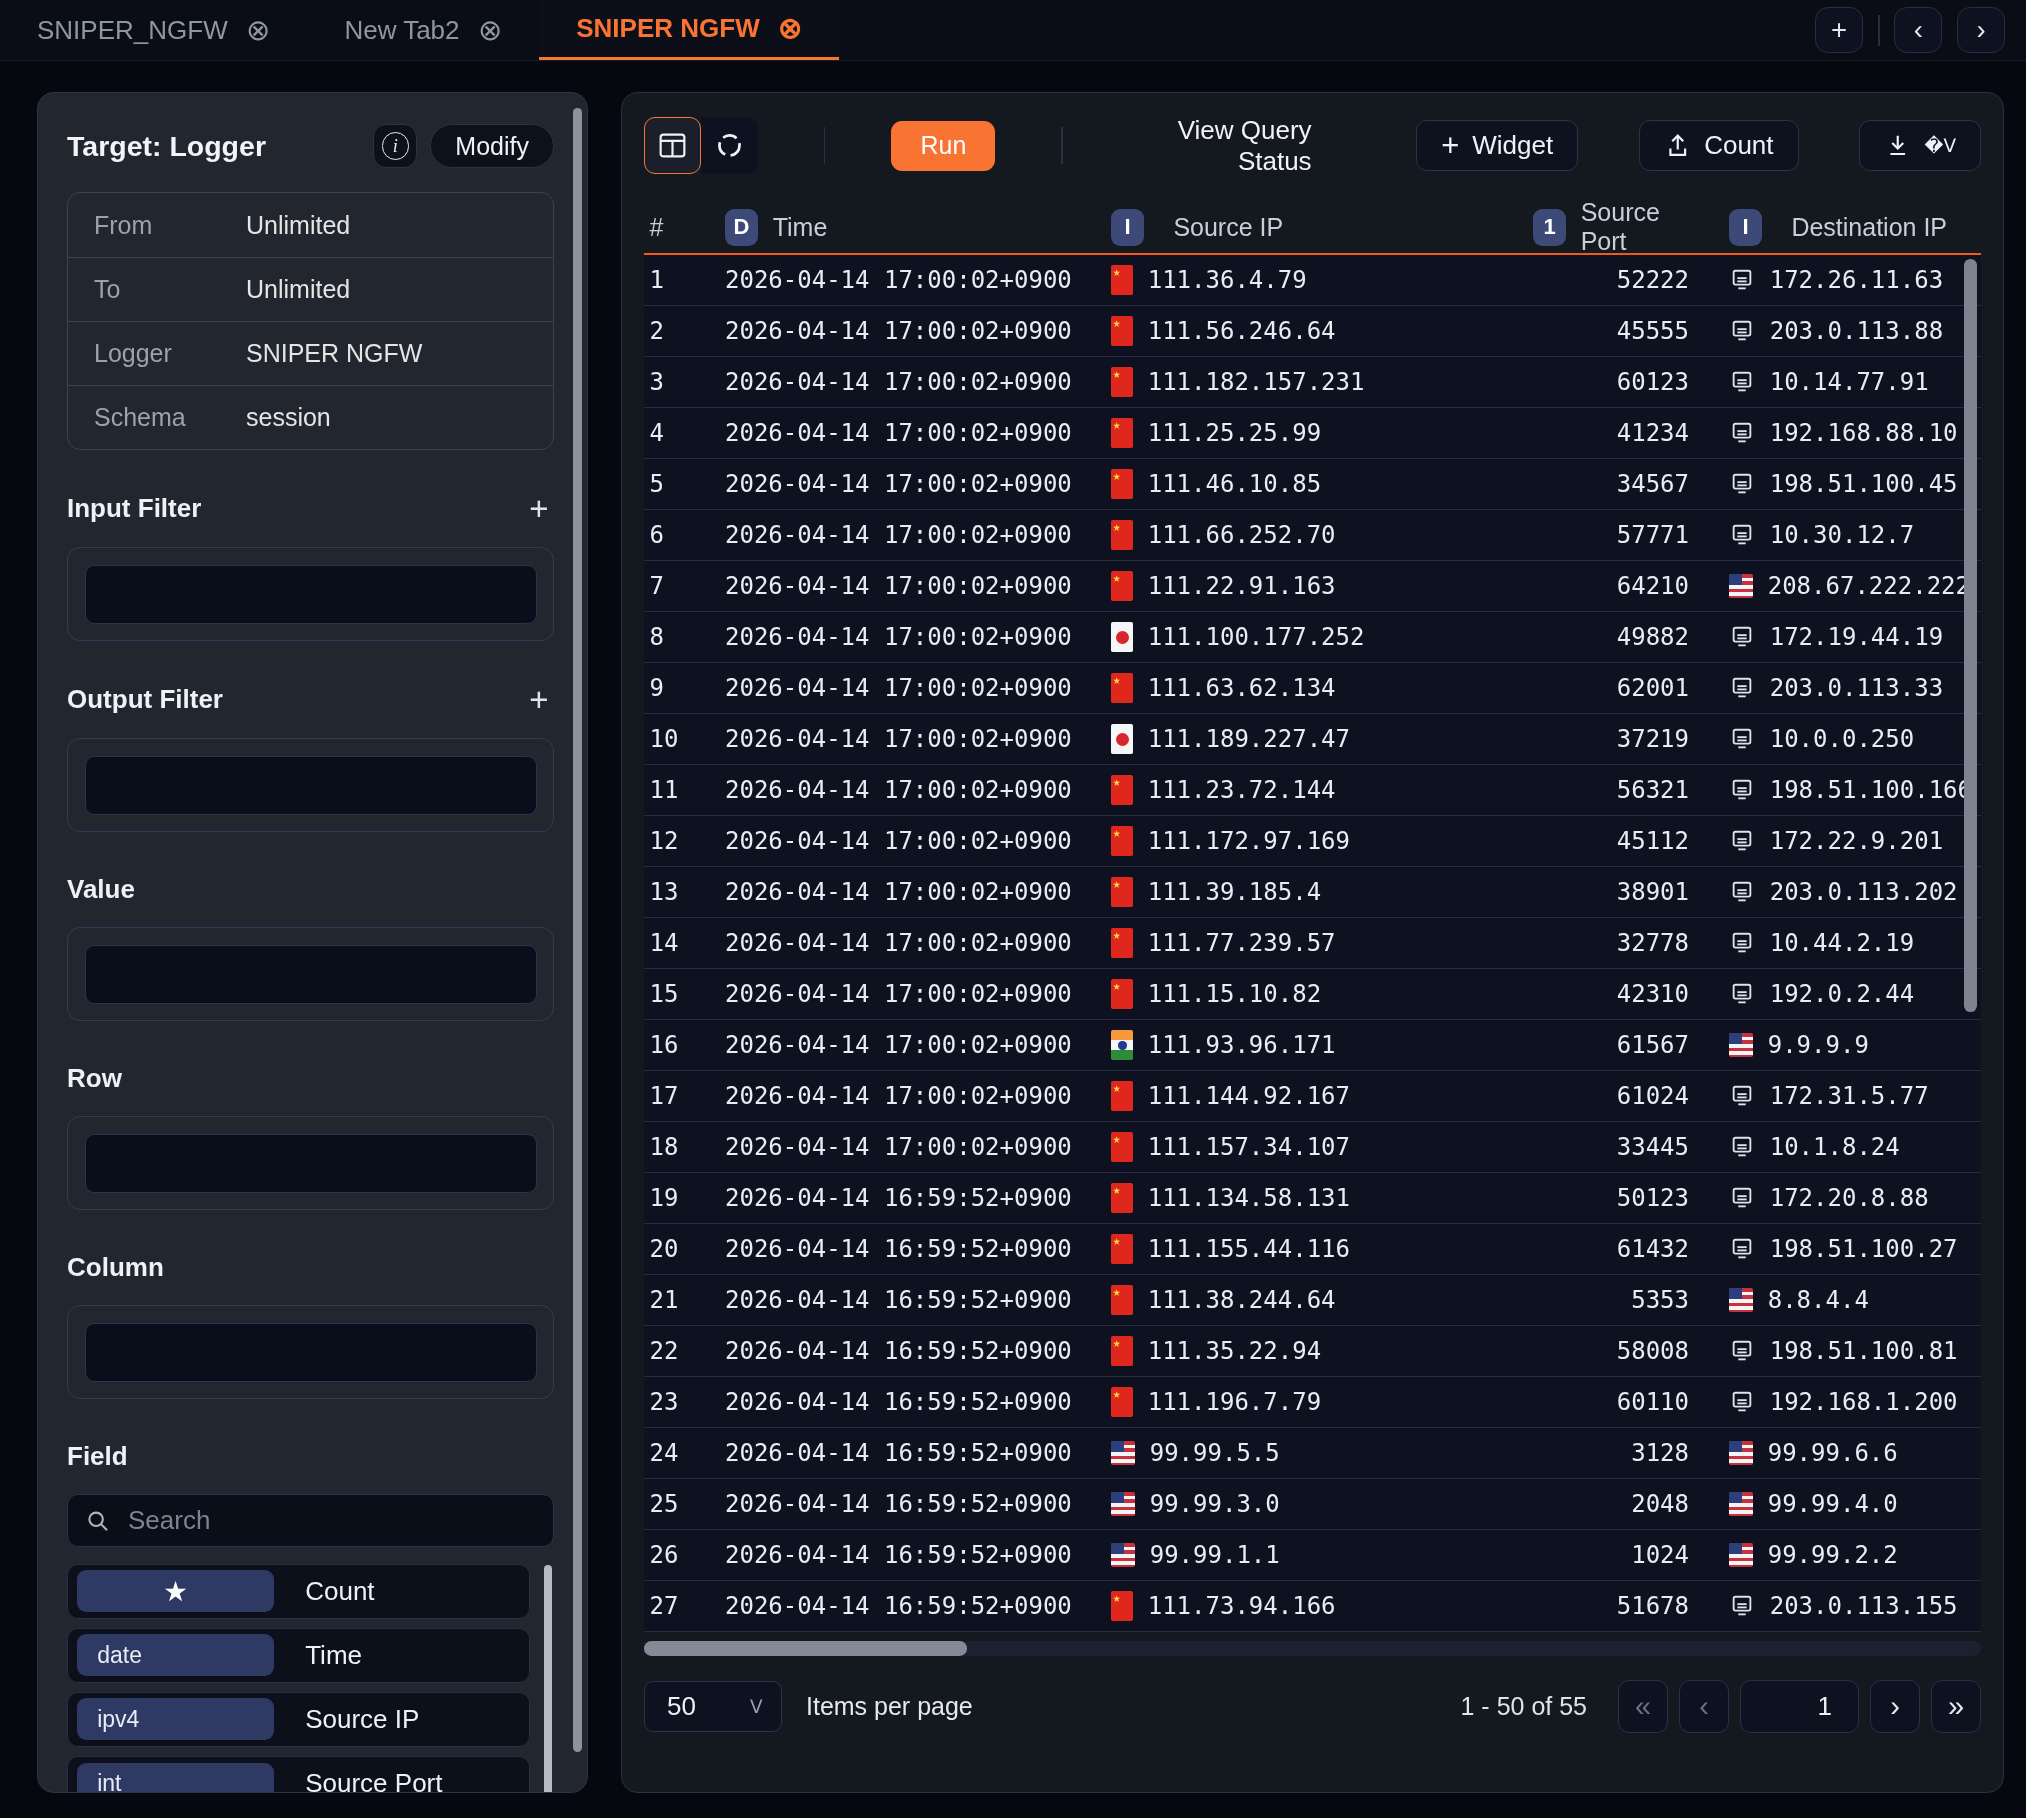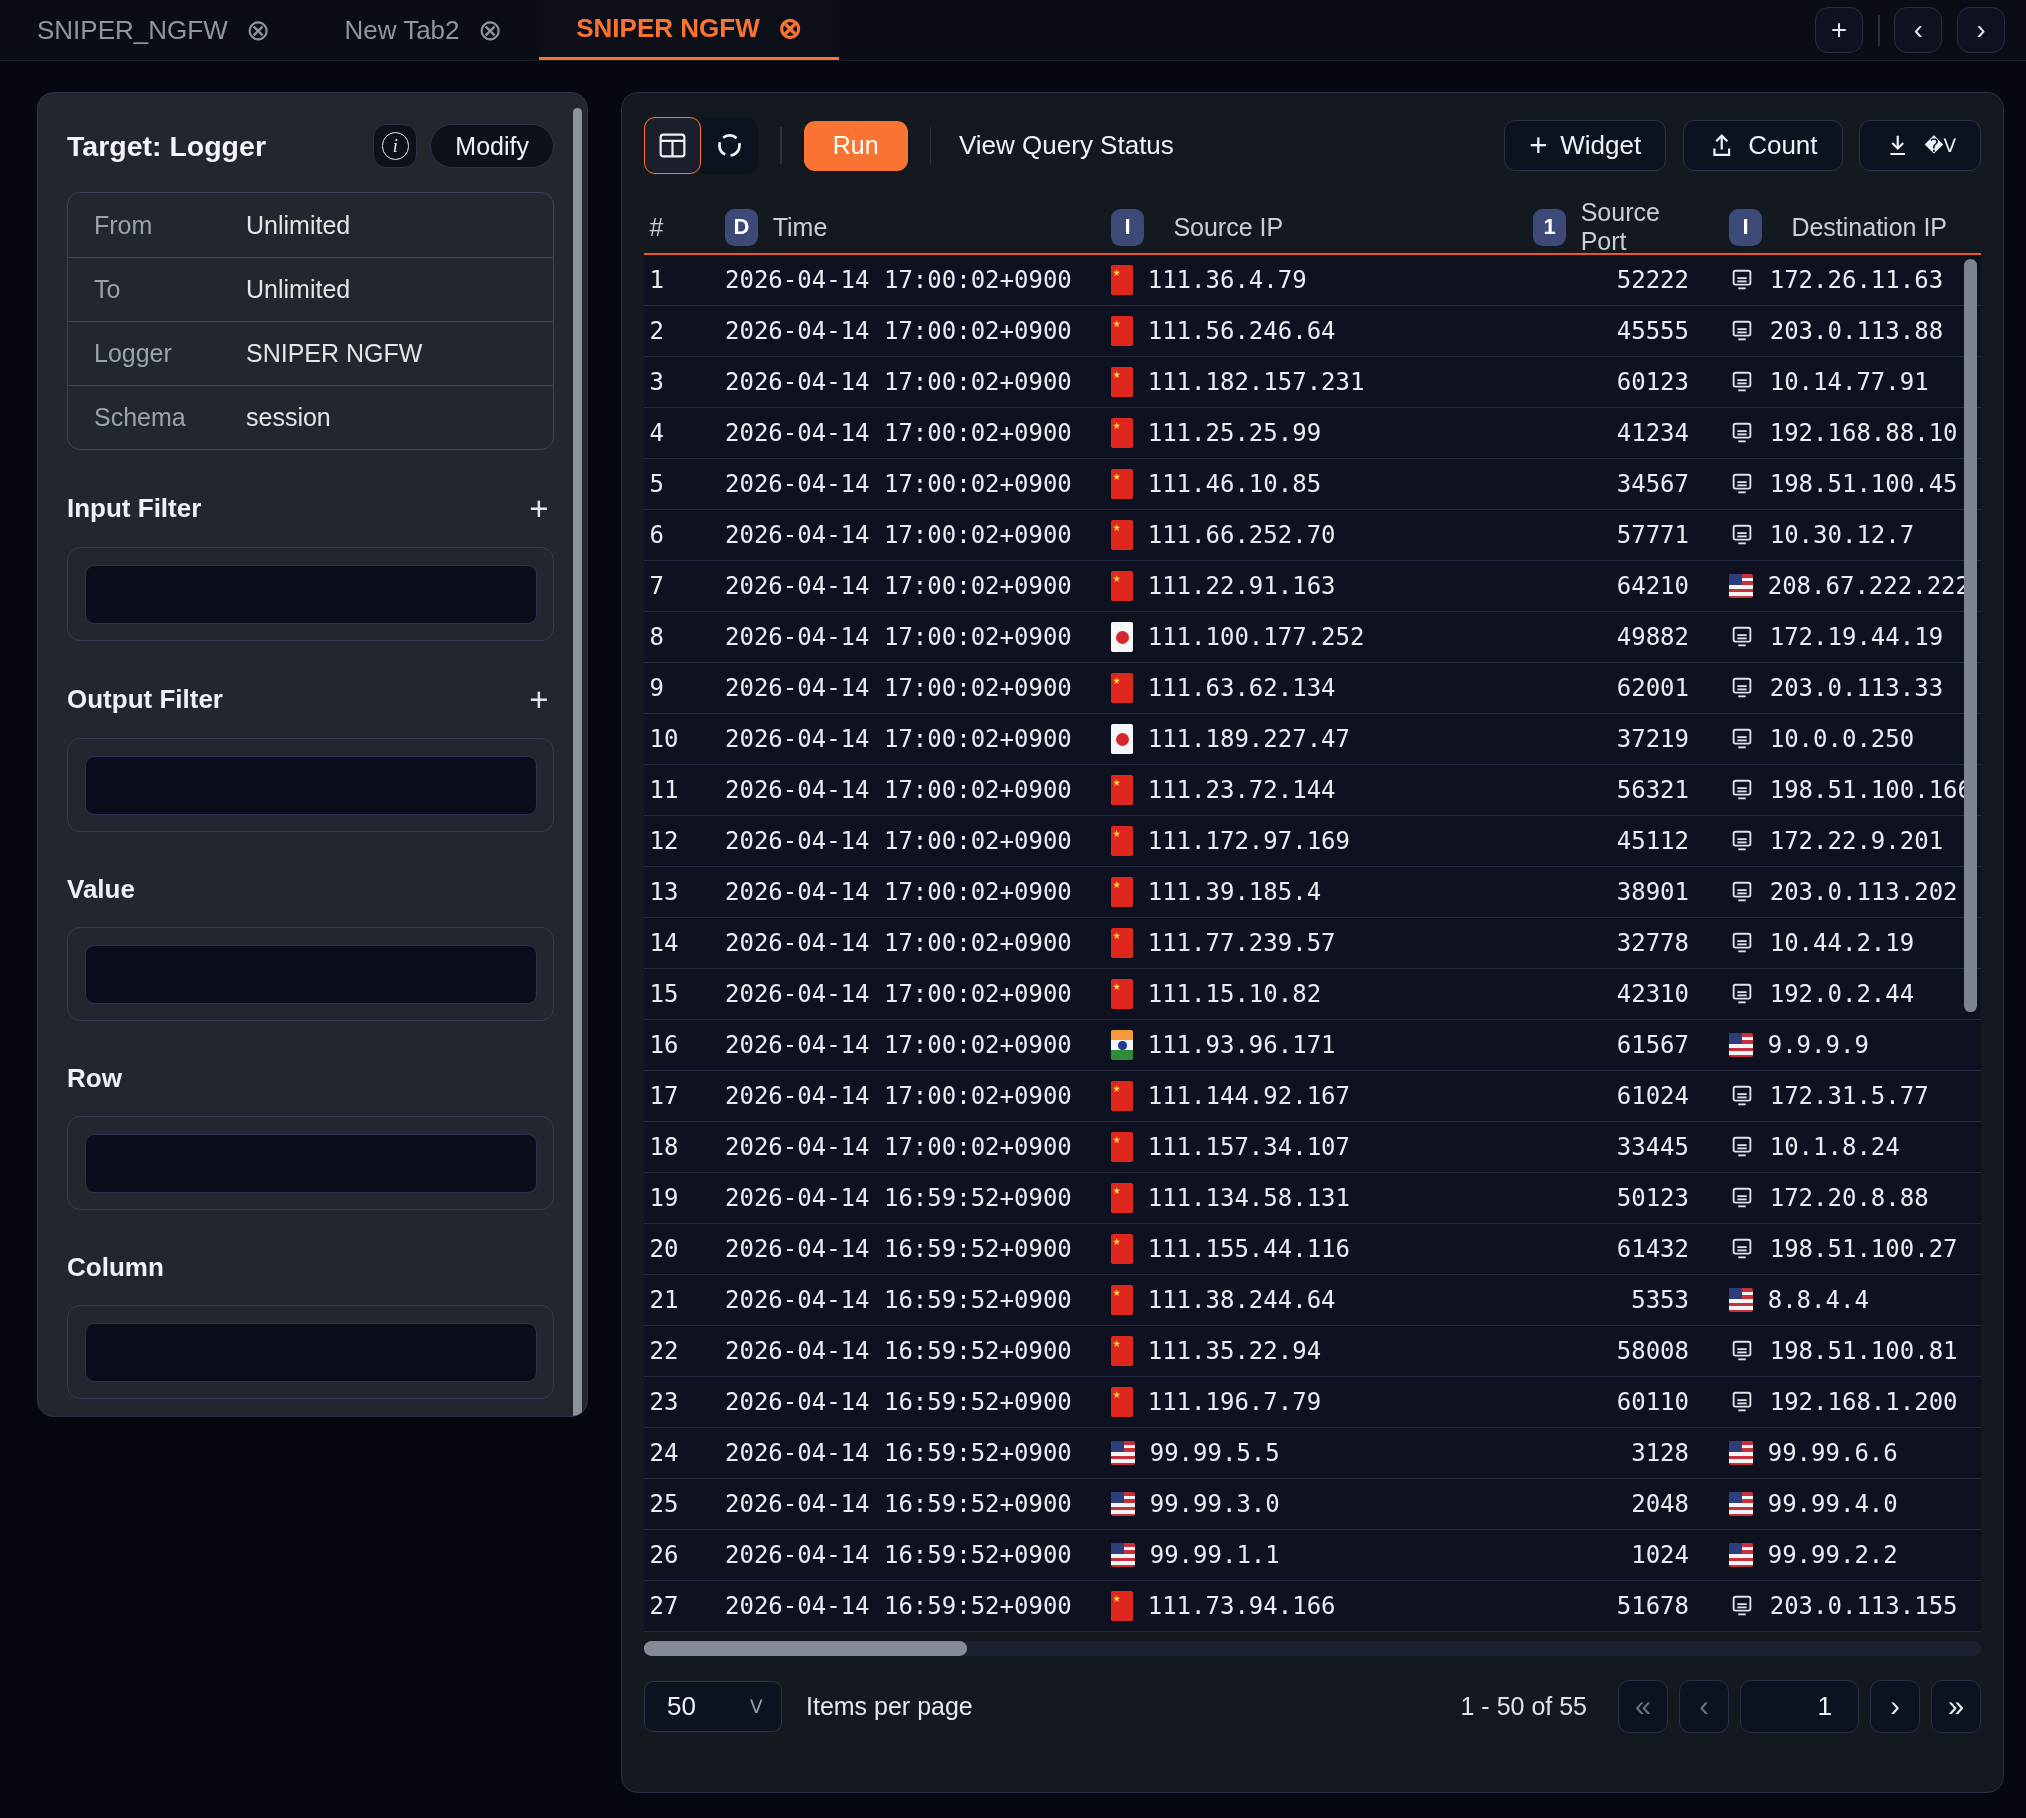--- a/index.html
+++ b/index.html
@@ -12,21 +12,21 @@
   .tab { display:flex; align-items:center; gap:18.4px; padding:0 37px; font-size:26px; color:#8f96a3; cursor:default; }
   .tab .closex { font-size:29px; color:#8f96a3; line-height:1; }
   .tab.active { color:var(--accent); background:#0c0f18; border-bottom:3.7px solid var(--accent); font-weight:bold; }
   .tab.active .closex { color:var(--accent); }
   .tab-controls { margin-left:auto; display:flex; align-items:center; gap:14.7px; padding-right:22px; }
   .tc-btn { width:48px; height:46px; border:0.9px solid #272e42; background:#0e1220; border-radius:13px;
             color:#e5e8ee; font-size:27.5px; display:flex; align-items:center; justify-content:center; }
   .tc-div { width:1.8px; height:31px; background:#272e42; }
 
   
-  .sidebar { position:absolute; left:37px; top:92px; width:551px; height:1325px; background:#22262e;
+  .sidebar { position:absolute; left:37px; top:92px; width:551px; height:1701px; background:#22262e;
              border:0.9px solid #2e3448; border-radius:16.5px; padding:31px 33px 0 29px; overflow:hidden; }
   .sb-scroll { position:absolute; right:4.6px; top:14.7px; width:9.2px; height:1644px; background:#8d939d; border-radius:4.6px; }
   .sb-head { display:flex; align-items:center; }
   .sb-title { font-size:28.5px; font-weight:bold; color:#f2f4f8; }
   .sb-head .spacer { flex:1; }
   .info-btn { width:44px; height:44px; border:0.9px solid #2b3246; background:#0d1119; border-radius:13px;
               display:flex; align-items:center; justify-content:center; margin-right:13px; }
   .icircle { width:27.5px; height:27.5px; border:1.8px solid #e8ebf1; border-radius:50%; color:#e8ebf1;
              font-size:18.4px; display:flex; align-items:center; justify-content:center; font-family:"Liberation Serif",serif; font-style:italic; }
   .modify-btn { height:44px; padding:0 24px; border:0.9px solid #2b3246; background:#0d1119; border-radius:22px;
@@ -54,21 +54,21 @@
                 display:flex; align-items:center; padding:0 9.2px; }
   .pill { width:197px; height:42px; background:#2e3a63; border-radius:9.2px; color:#e8ecf4; font-size:23px;
           display:flex; align-items:center; padding-left:20px; flex:none; }
   .pill.star { justify-content:center; padding-left:0; font-size:27.5px; color:#ffffff; }
   .field-label { margin-left:31px; color:#eef1f6; font-size:26px; white-space:nowrap; }
   .fl-scroll { position:absolute; right:1.8px; top:1.8px; width:8.3px; height:275px; background:#b6bbc3; border-radius:4.6px; }
 
   
   .main { position:absolute; left:621px; top:92px; width:1383px; height:1701px; background:#14181f;
           border:0.9px solid #2b3146; border-radius:16.5px; padding:24px 22px 0 22px; overflow:hidden; }
-  .toolbar { display:flex; align-items:center; height:57px; }
+  .toolbar { display:flex; align-items:center; height:57px;gap:44px; }
   .vt-group { display:flex; }
   .vt-btn { width:57px; height:57px; display:flex; align-items:center; justify-content:center; background:#0d1220; }
   .vt-btn.first { border-radius:11px 0 0 11px; }
   .vt-btn.last { border-radius:0 11px 11px 0; }
   .vt-btn.selected { border:1.8px solid var(--accent); background:#1a1f2b; border-radius:11px; }
   .tb-sep { width:1.8px; height:37px; background:#2a3147; margin:0 22px; }
   .run-btn { height:50px; padding:0 29px; background:var(--accent); border-radius:11px; color:#ffffff;
              font-size:25px; display:flex; align-items:center; }
   .status-link { font-size:26px; color:#f0f2f6; margin-left:5.5px;text-align:right; }
   .toolbar .spacer { flex:1; }

